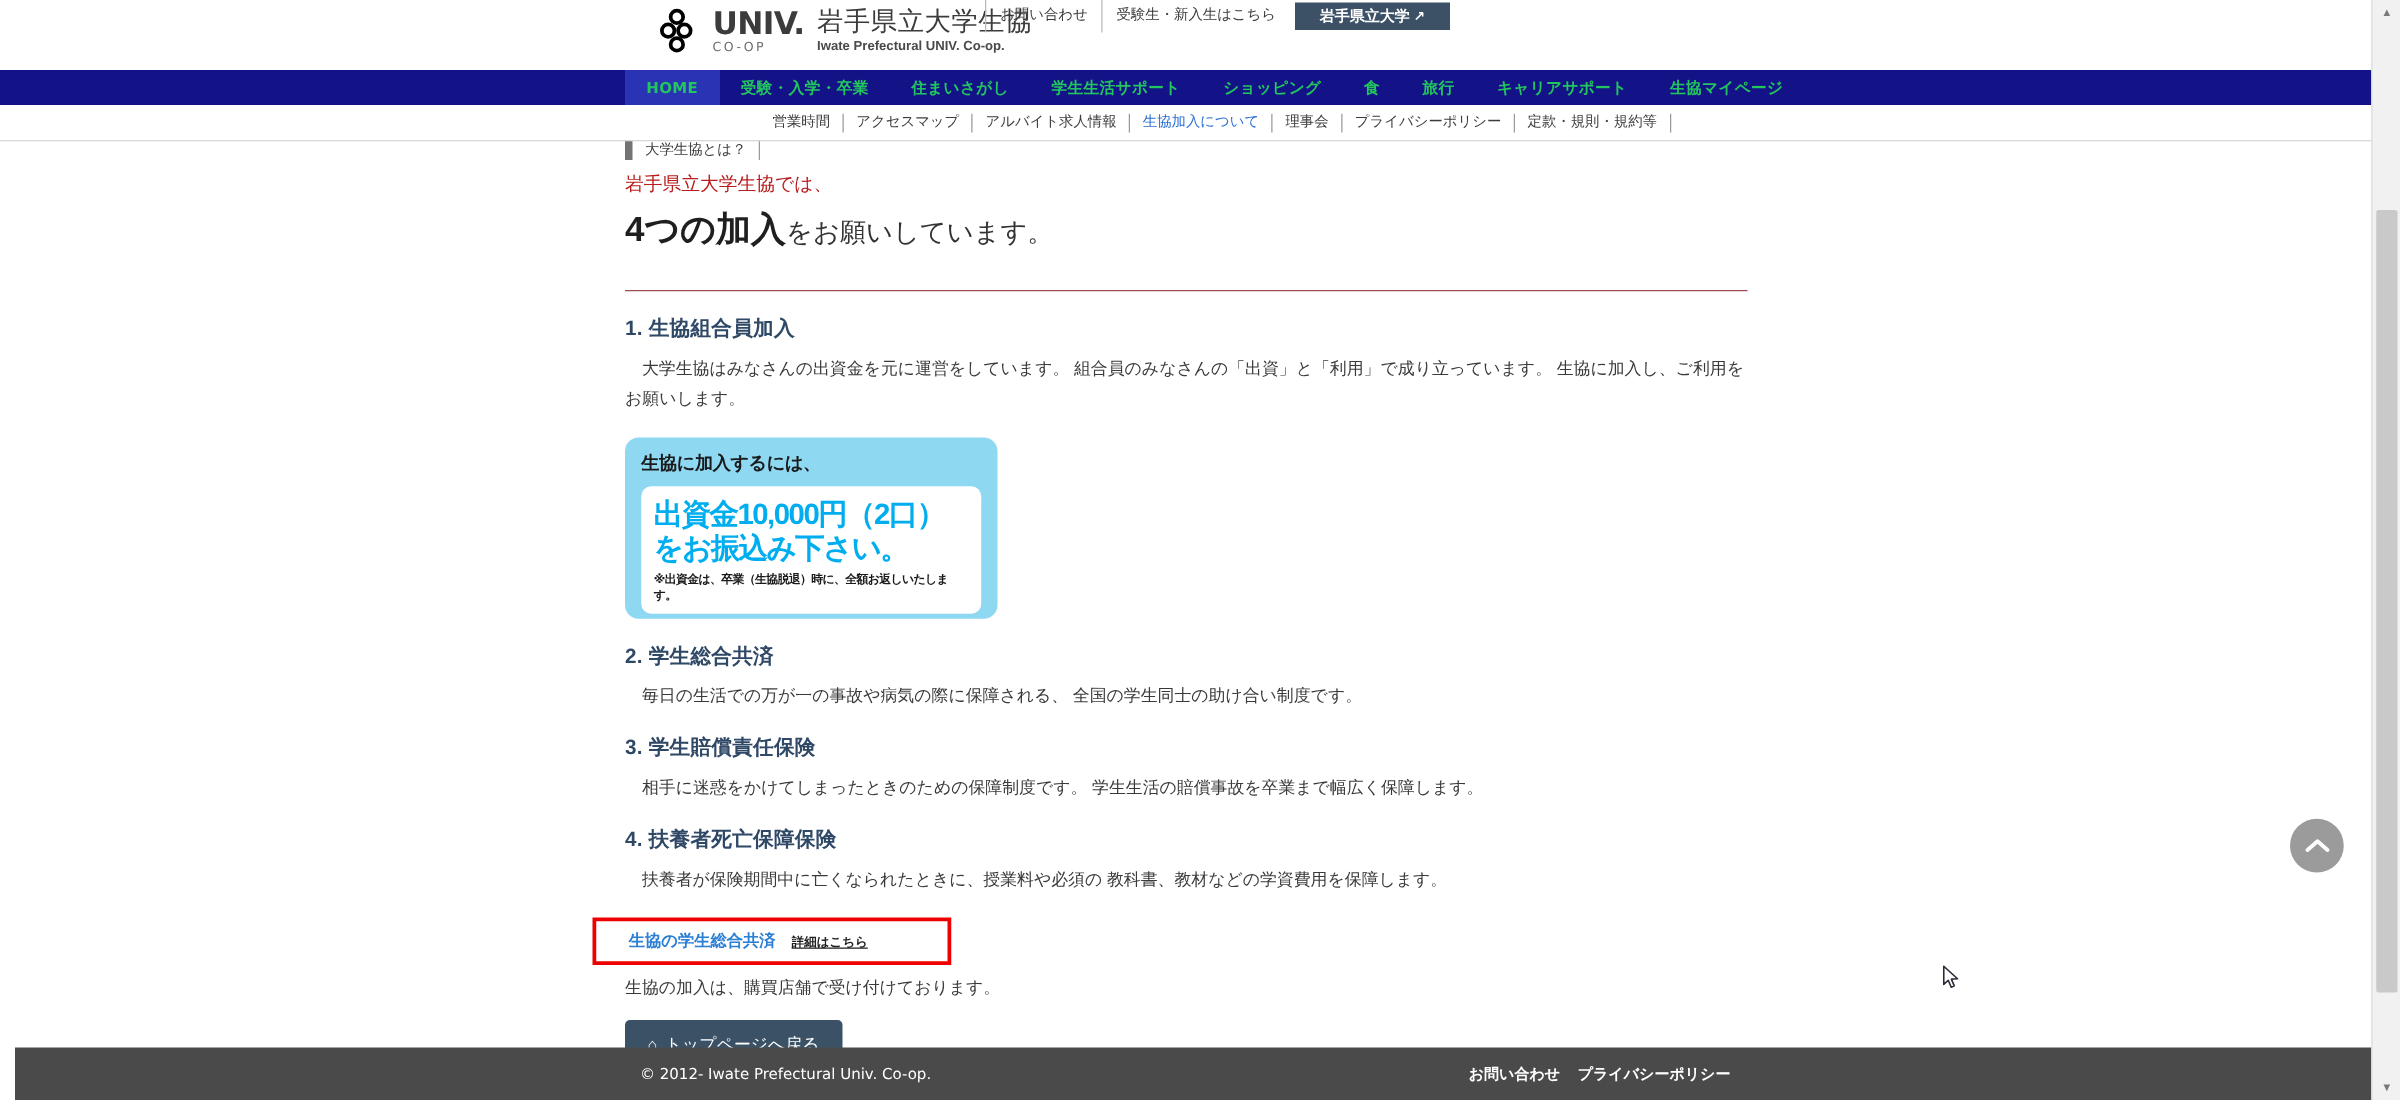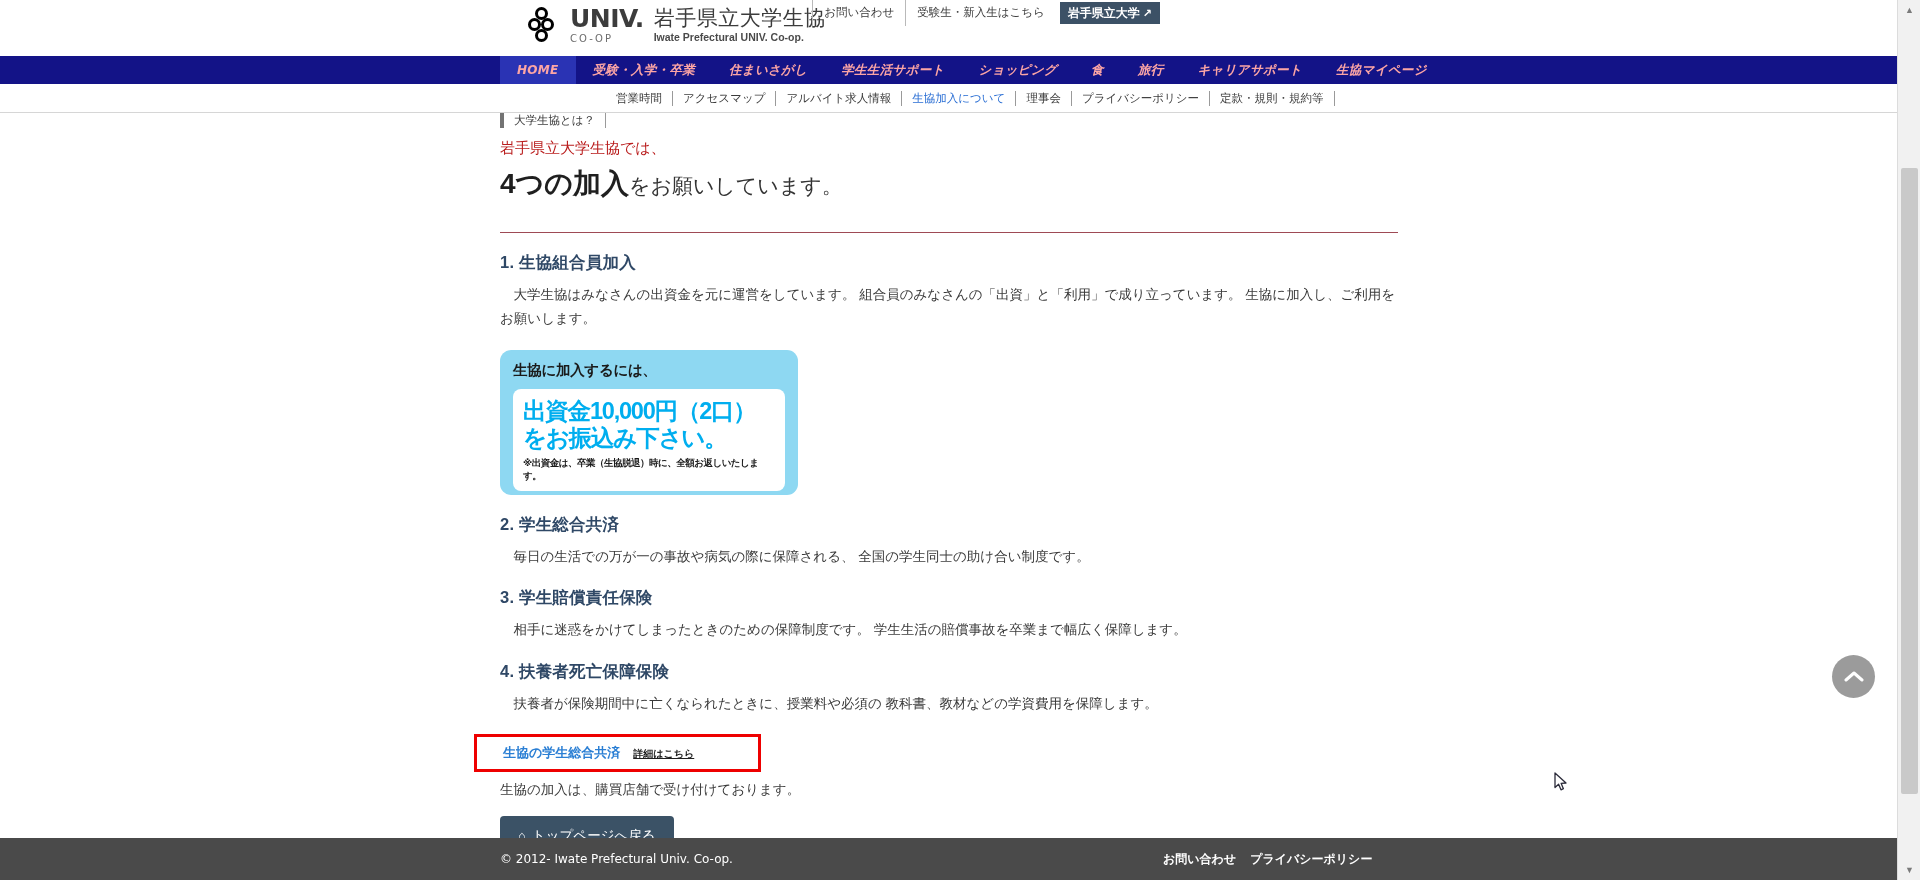--- a/index.html
+++ b/index.html
@@ -90,47 +90,46 @@
     cursor: pointer;
     line-height: 1;
   }
   .util-item:last-child { border-right: 1px solid #b9b9b9; }
   .util-btn {
     display: flex; align-items: center; gap: 3px;
     background: #3c5166;
     color: #ffffff;
     font-size: 12px;
     font-weight: bold;
-    padding: 0 8px;
+    padding: 0 20px;
     margin-left: 4px;
     height: 22px;
     align-self: center;
     cursor: pointer;
     white-space: nowrap;
   }
   .ext-icon { font-size: 11px; }
 
   
   .mainnav {
     height: 28px;
     background: #131387;
     display: flex;
     align-items: stretch;
     padding-left: 500px;
   }
   .nav-item {
     display: flex; align-items: center;
     padding: 0 17px;
-    color: #fca5a5;
+    color: #22c55e;
     font-size: 12.5px;
     font-weight: bold;
     white-space: nowrap;
     cursor: pointer;
     letter-spacing: 0.3px;
-    font-style: italic;
   }
   .nav-item.active {
     background: #2a33b4;
     font-family: "DejaVu Sans", sans-serif;
     font-size: 12px;
   }
 
   
   .subnav-wrap {
     border-bottom: 1px solid #d6d6d6;
@@ -146,21 +145,21 @@
   }
   .sub-item {
     padding: 0 10px;
     font-size: 11.5px;
     color: #3c3c3c;
     border-right: 1px solid #9a9a9a;
     white-space: nowrap;
     cursor: pointer;
     line-height: 15px;
   }
-  .sub-item:first-child { border-left: 4px solid #737373; margin-top: 44px; }
+  .sub-item:first-child { border-left: 6px solid #737373; margin-top: 44px; }
   .sub-item.current { color: #2b6fd4; }
 
   
   .content {
     padding: 0 0 0 500px;
     width: 1920px;
   }
   .inner { width: 898px; }
 
   .lead {
@@ -277,21 +276,21 @@
     padding: 11px 18px;
     font-size: 13.5px;
     font-family: inherit;
     cursor: pointer;
   }
   .home-glyph { font-size: 13px; }
 
   
   .footer {
     position: absolute;
-    left: 0; bottom: 0;
+    left: 12px; bottom: 0;
     width: 1897px;
     height: 42px;
     background: #4a4a4a;
     display: flex; align-items: center;
     color: #ffffff;
   }
   .foot-copy {
     position: absolute;
     left: 500px;
     font-size: 12px;

